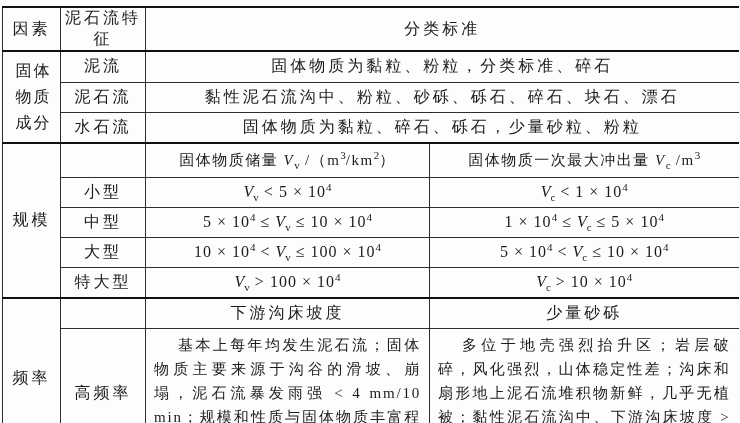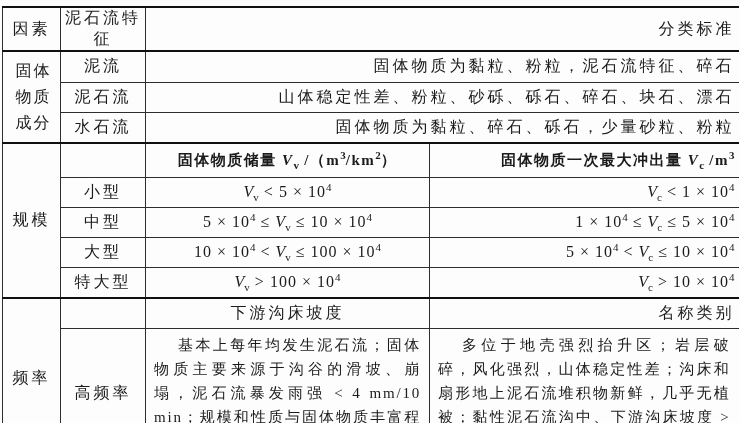--- a/index.html
+++ b/index.html
@@ -22,32 +22,32 @@
     border-right:0;
   }
   td{
     border:1px solid #2e2e2e;
     font-size:16px;
     text-align:center;
     vertical-align:middle;
     padding:0 4px;
     letter-spacing:3px;
   }
-  td:last-child{border-right:0;text-align:right;}
+  td:last-child{border-right:0;}
   
   tr.sec td{border-bottom:2px solid #101010;}
   td.fsec{border-bottom:2px solid #101010;}
   
   td.factor-ml{white-space:pre-line;line-height:26px;letter-spacing:2px;padding-left:8px;}
   
   td.f{letter-spacing:1px;}
   td.f i{font-style:italic;letter-spacing:0;}
   sub,sup{font-size:11px;letter-spacing:0;line-height:0;}
   
-  td.sh{font-size:15px;letter-spacing:1.5px;font-weight:bold;}
+  td.sh{font-size:15px;letter-spacing:1.5px;}
   
   td.para{
     font-size:15px;
     line-height:24px;
     letter-spacing:1.8px;
     text-align:justify;
     text-indent:1.6em;
     vertical-align:top;
     padding:4px 8px 6px 8px;
   }
@@ -69,25 +69,25 @@
         <td>因素</td>
         <td>泥石流特征</td>
         <td colspan="2">分类标准</td>
       </tr>
 
       <tr style="height:31px">
         <td rowspan="3" class="factor-ml fsec">固体
 物质
 成分</td>
         <td>泥流</td>
-        <td colspan="2">固体物质为黏粒、粉粒，泥石流特征、碎石</td>
+        <td colspan="2">固体物质为黏粒、粉粒，分类标准、碎石</td>
       </tr>
       <tr style="height:30px">
         <td>泥石流</td>
-        <td colspan="2">山体稳定性差、粉粒、砂砾、砾石、碎石、块石、漂石</td>
+        <td colspan="2">黏性泥石流沟中、粉粒、砂砾、砾石、碎石、块石、漂石</td>
       </tr>
       <tr class="sec" style="height:31px">
         <td>水石流</td>
         <td colspan="2">固体物质为黏粒、碎石、砾石，少量砂粒、粉粒</td>
       </tr>
 
       <tr style="height:34px">
         <td rowspan="5" class="fsec">规模</td>
         <td></td>
         <td class="sh">固体物质储量 <i>V</i><sub>v</sub> /（m<sup>3</sup>/km<sup>2</sup>）</td>
@@ -111,21 +111,21 @@
       <tr class="sec" style="height:31px">
         <td>特大型</td>
         <td class="f"><i>V</i><sub>v</sub> &gt; 100 × 10<sup>4</sup></td>
         <td class="f"><i>V</i><sub>c</sub> &gt; 10 × 10<sup>4</sup></td>
       </tr>
 
       <tr style="height:30px">
         <td rowspan="2">频率</td>
         <td></td>
         <td>下游沟床坡度</td>
-        <td>名称类别</td>
+        <td>少量砂砾</td>
       </tr>
       <tr style="height:104px">
         <td>高频率</td>
         <td class="para">基本上每年均发生泥石流；固体物质主要来源于沟谷的滑坡、崩塌，泥石流暴发雨强 &lt; 4 mm/10 min；规模和性质与固体物质丰富程度有关</td>
         <td class="para">多位于地壳强烈抬升区；岩层破碎，风化强烈，山体稳定性差；沟床和扇形地上泥石流堆积物新鲜，几乎无植被；黏性泥石流沟中、下游沟床坡度 &gt; 4%</td>
       </tr>
     </tbody>
   </table>
 </div>
 

